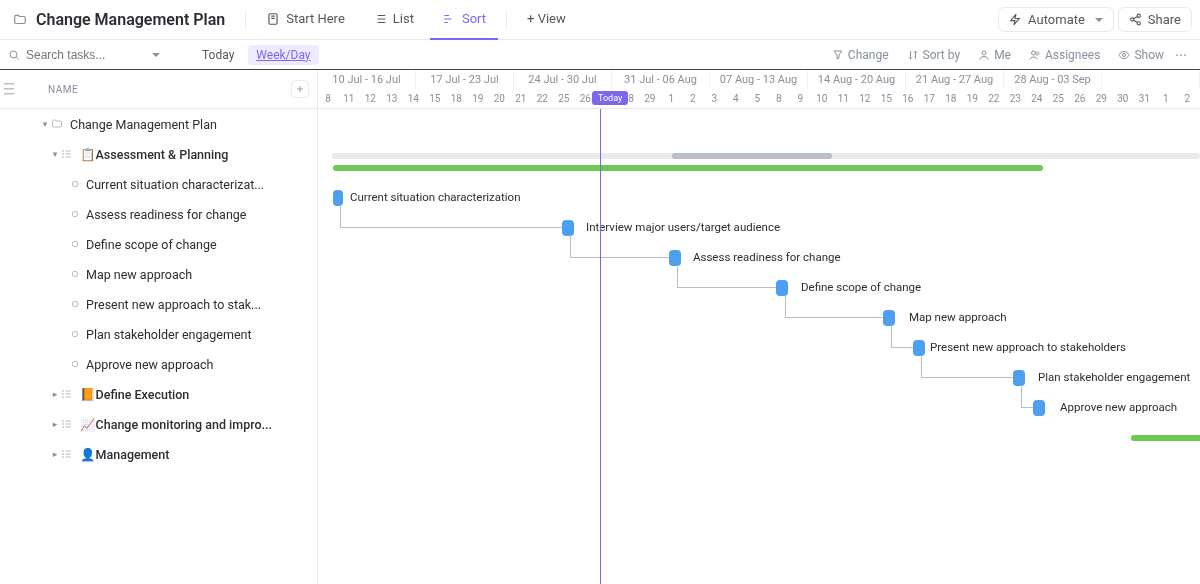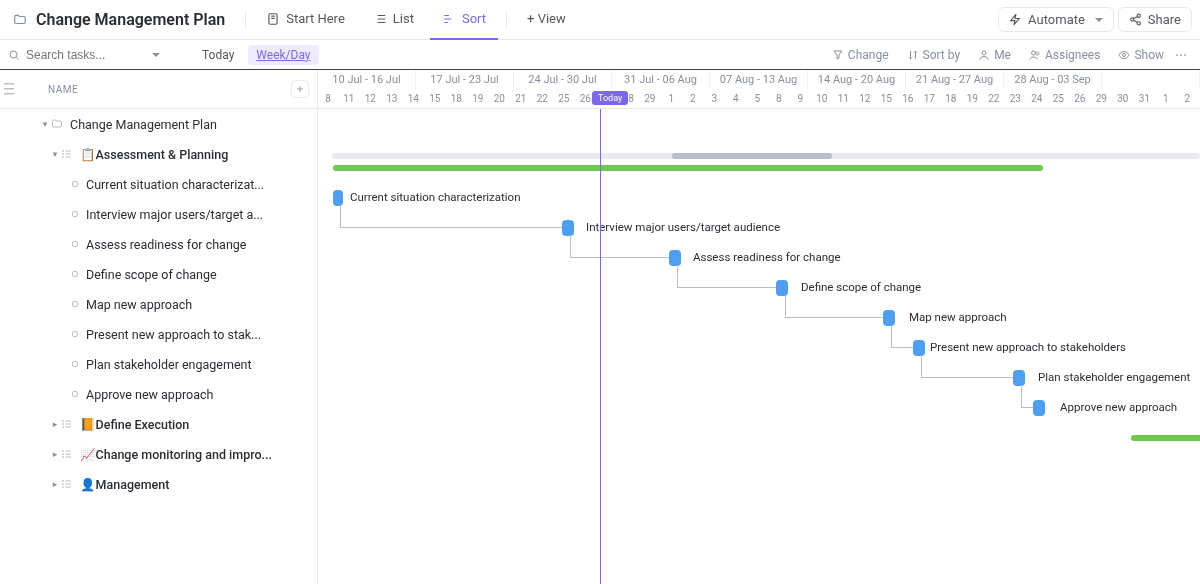--- a/index.html
+++ b/index.html
@@ -216,24 +216,20 @@
                 <circle cx="4" cy="12" r="1"></circle>
                 <circle cx="4" cy="18" r="1"></circle>
                 <path d="M9 6h11M9 12h11M9 18h11"></path>
               </svg>
             </span>
             <span class="txt">📋Assessment &amp; Planning</span>
           </div>
           <div class="row l2">
             <span class="bullet"></span>
             <span class="txt">Current situation characterizat...</span>
-          </div>
-          <div class="row l2">
-            <span class="bullet"></span>
-            <span class="txt">Interview major users/target a...</span>
           </div>
           <div class="row l2">
             <span class="bullet"></span>
             <span class="txt">Assess readiness for change</span>
           </div>
           <div class="row l2">
             <span class="bullet"></span>
             <span class="txt">Define scope of change</span>
           </div>
           <div class="row l2">

